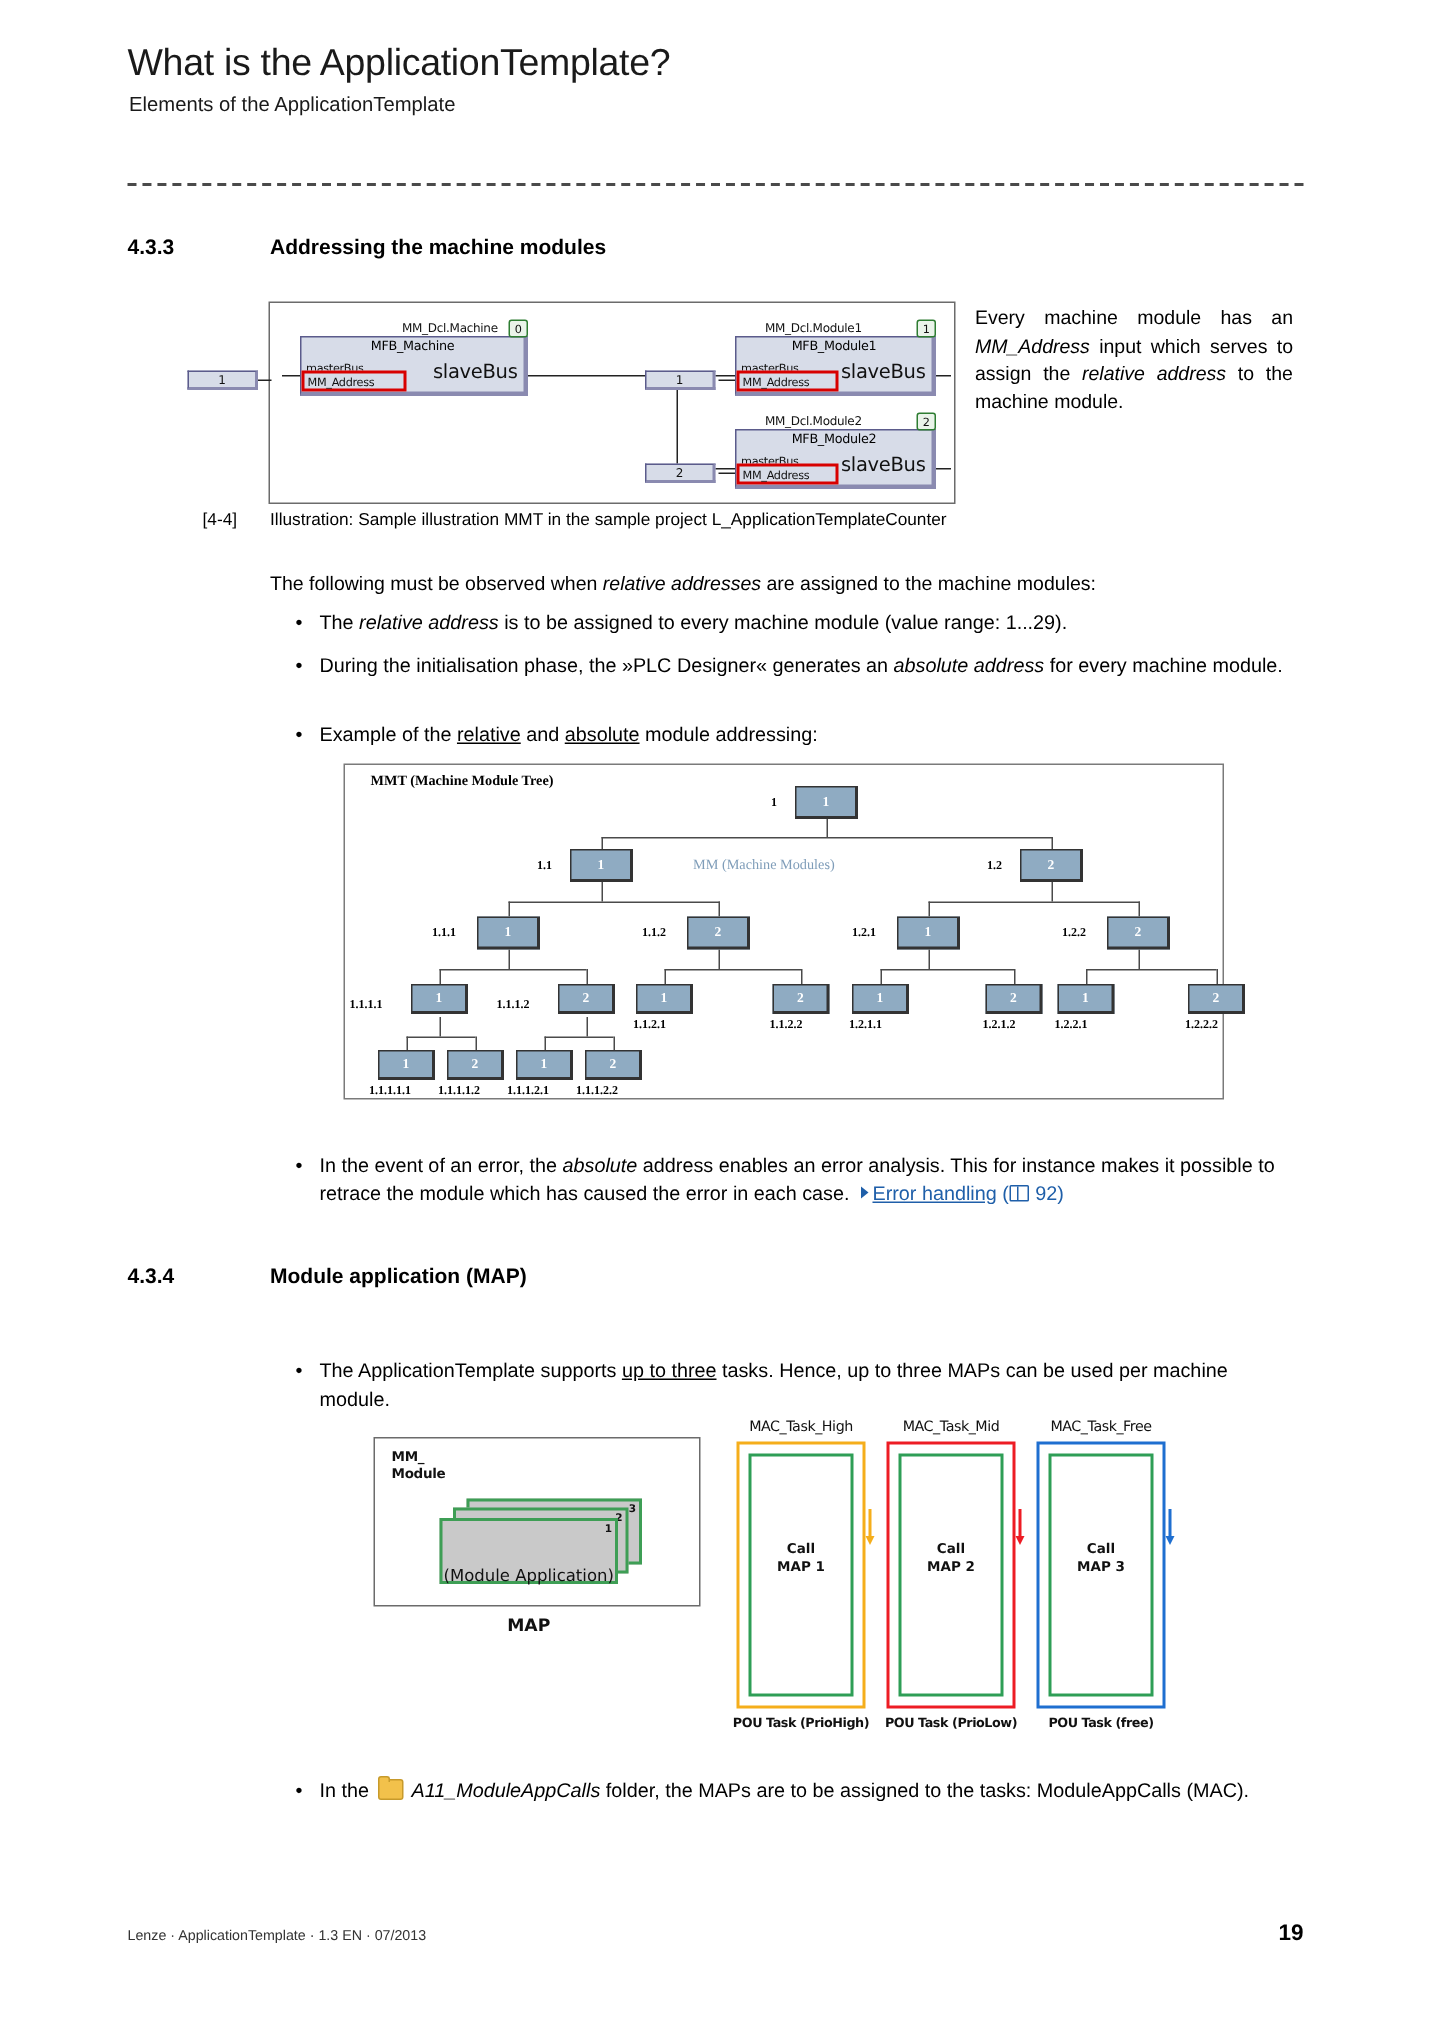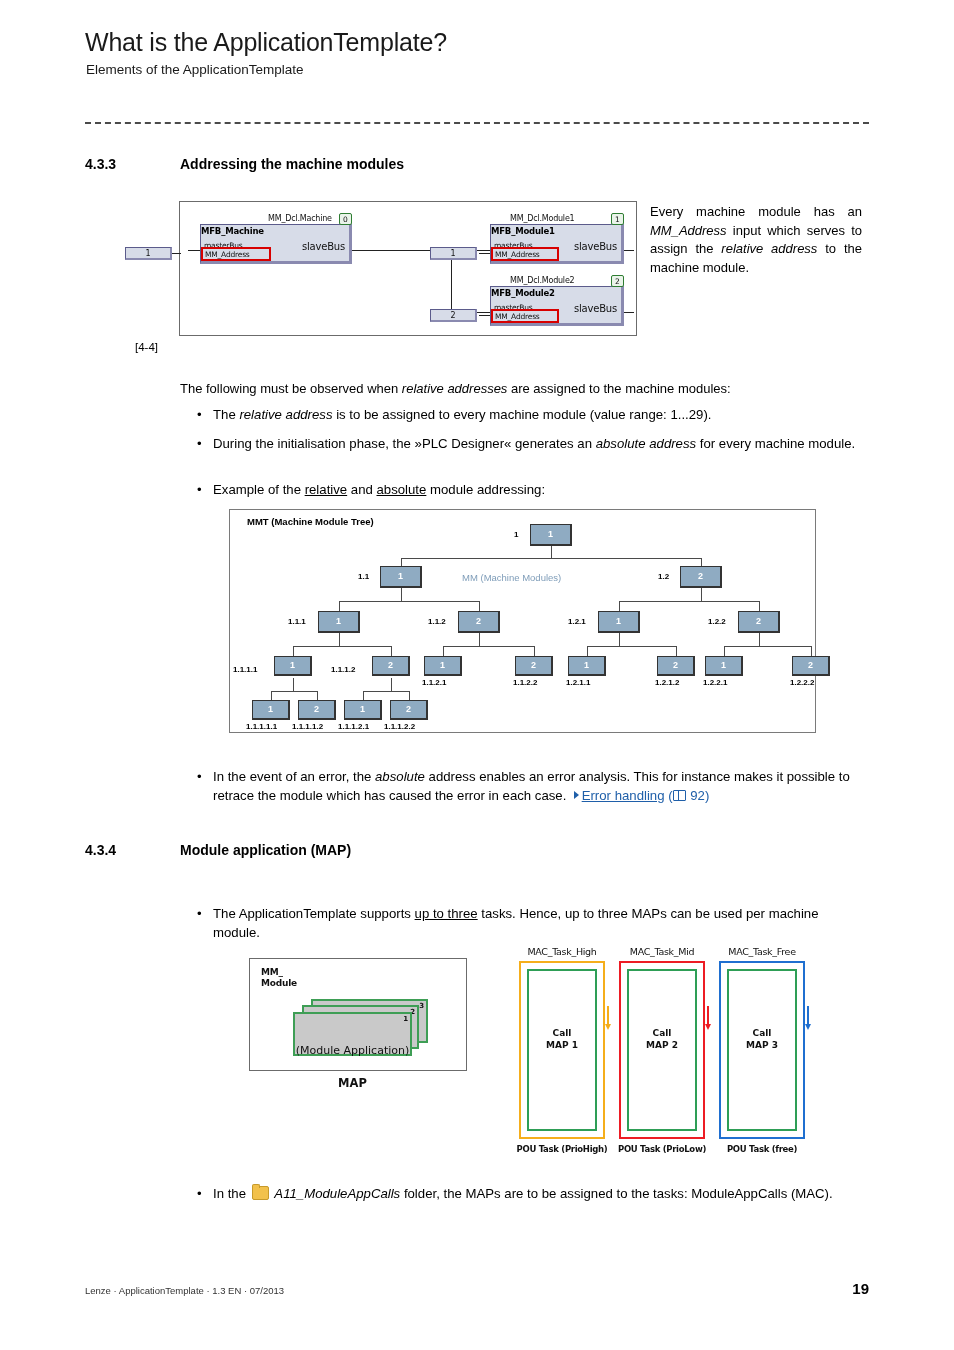--- a/index.html
+++ b/index.html
@@ -178,37 +178,37 @@
     position: absolute;
     font-size: 8px;
     color: #111;
     white-space: nowrap;
     letter-spacing: -0.2px;
   }
   .fb-name {
     position: absolute;
     left: 0; right: 0;
     top: 1px;
-    text-align: left;
+    text-align: center;
     font-size: 8.5px;
-    font-weight: bold;
+    font-weight: normal;
     color: #000;
     letter-spacing: -0.2px;
   }
   .fb-in {
     position: absolute;
     left: 3px;
     font-size: 7.5px;
     color: #111;
     letter-spacing: -0.2px;
   }
   .fb-out {
     position: absolute;
     right: 4px;
-    font-size: 10px;
+    font-size: 13px;
     color: #111;
     letter-spacing: -0.2px;
   }
   .addr-box {
     position: absolute;
     border: 2px solid #D80000;
     background: #D7DCE8;
     font-size: 7.5px;
     color: #111;
     padding: 0 2px;
@@ -247,20 +247,21 @@
 
   
   #mmt {
     position: absolute;
     left: 229px;
     top: 509px;
     width: 585px;
     height: 222px;
     border: 1px solid #7a7a7a;
     background: #ffffff;
+    font-family: Liberation Serif, serif;
   }
   #mmt .mmt-title {
     position: absolute;
     left: 17px; top: 6px;
     font-size: 9.5px;
     font-weight: bold;
     color: #000;
     white-space: nowrap;
   }
   #mmt .mm-label {
@@ -346,21 +347,21 @@
 
   
   #taskfig {
     position: absolute;
     left: 486px;
     top: 946px;
     width: 300px;
     height: 225px;
     font-family: "DejaVu Sans", sans-serif;
   }
-  .taskcol { position: absolute; top: 0; width: 96px; height: 225px; margin-left: 28px; }
+  .taskcol { position: absolute; top: 0; width: 96px; height: 225px; }
   .taskcol .tcap {
     position: absolute;
     left: 0; right: 0; top: 0;
     text-align: center;
     font-size: 9.5px;
     color: #111;
     letter-spacing: -0.3px;
     white-space: nowrap;
   }
   .taskcol .outer {
@@ -495,20 +496,21 @@
     <span class="it">MM_Address</span>
     <span>input which</span>
     <span>serves to assign the</span>
     <span class="it">relative</span>
     <span class="it">address</span>
     <span>to the machine</span>
     <span>module.</span>
   </div>
 
   <div class="fig-cap-num" style="left:135px; top:341px;">[4-4]</div>
+  <div class="fig-cap-txt" style="left:180px; top:341px;">Illustration: Sample illustration MMT in the sample project L_ApplicationTemplateCounter</div>
 
   <div class="body-text nojust" style="left:180px; top:380px; width:688px;">
     The following must be observed when <span class="it">relative addresses</span> are assigned to the machine modules:
   </div>
 
   <div class="bullet" style="left:197px; top:406px; width:671px;">
     <span class="dot">•</span>
     <span class="btxt">The <span class="it">relative address</span> is to be assigned to every machine module (value range: 1...29).</span>
   </div>
 

